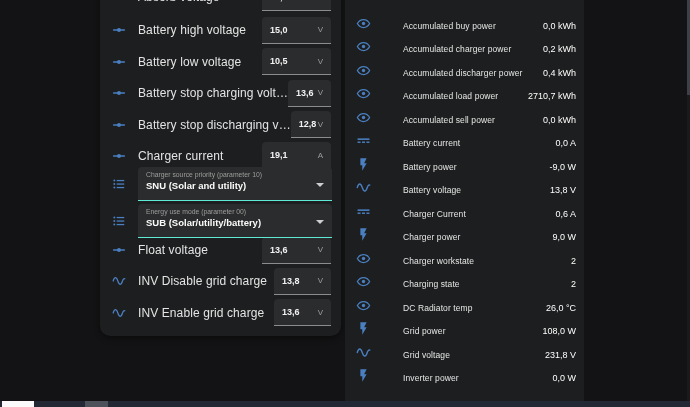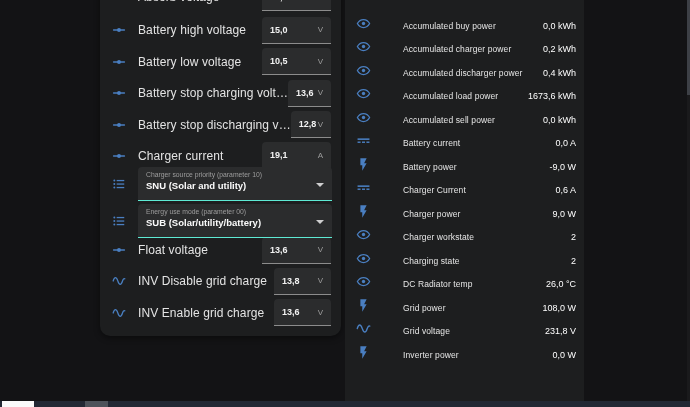--- a/index.html
+++ b/index.html
@@ -279,21 +279,21 @@
         <span class="rvalue">0,4 kWh</span>
       </div>
       <div class="rrow">
         <span class="ricon">
           <svg viewBox="0 0 24 24" fill="none" stroke="currentColor" stroke-width="2">
             <path d="M2.2 12s3.4-6.4 9.8-6.4S21.8 12 21.8 12s-3.4 6.4-9.8 6.4S2.2 12 2.2 12z"></path>
             <circle cx="12" cy="12" r="2.7" fill="currentColor" stroke="none"></circle>
           </svg>
         </span>
         <span class="rlabel">Accumulated load power</span>
-        <span class="rvalue">1673,6 kWh</span>
+        <span class="rvalue">2710,7 kWh</span>
       </div>
       <div class="rrow">
         <span class="ricon">
           <svg viewBox="0 0 24 24" fill="none" stroke="currentColor" stroke-width="2">
             <path d="M2.2 12s3.4-6.4 9.8-6.4S21.8 12 21.8 12s-3.4 6.4-9.8 6.4S2.2 12 2.2 12z"></path>
             <circle cx="12" cy="12" r="2.7" fill="currentColor" stroke="none"></circle>
           </svg>
         </span>
         <span class="rlabel">Accumulated sell power</span>
         <span class="rvalue">0,0 kWh</span>
@@ -311,20 +311,29 @@
         <span class="rvalue">0,0 A</span>
       </div>
       <div class="rrow">
         <span class="ricon">
           <svg viewBox="0 0 24 24" fill="currentColor">
             <path d="M7 2v11h3v9l7-12h-4l4-8H7z"></path>
           </svg>
         </span>
         <span class="rlabel">Battery power</span>
         <span class="rvalue">-9,0 W</span>
+      </div>
+      <div class="rrow">
+        <span class="ricon">
+          <svg viewBox="0 0 24 24" fill="none" stroke="currentColor" stroke-width="2.2" stroke-linecap="round">
+            <path d="M2 12 C4.3 4.5, 7.5 4.5, 10 12 C12.5 19.5, 15.7 19.5, 18 12 C19 8.8, 20.3 7.5, 22 8.2"></path>
+          </svg>
+        </span>
+        <span class="rlabel">Battery voltage</span>
+        <span class="rvalue">13,8 V</span>
       </div>
       <div class="rrow">
         <span class="ricon">
           <svg viewBox="0 0 24 24" fill="currentColor">
             <rect x="2.5" y="8.6" width="19" height="2.5"></rect>
             <rect x="2.5" y="13.6" width="4.8" height="2.3"></rect>
             <rect x="9.6" y="13.6" width="4.8" height="2.3"></rect>
             <rect x="16.7" y="13.6" width="4.8" height="2.3"></rect>
           </svg>
         </span>

